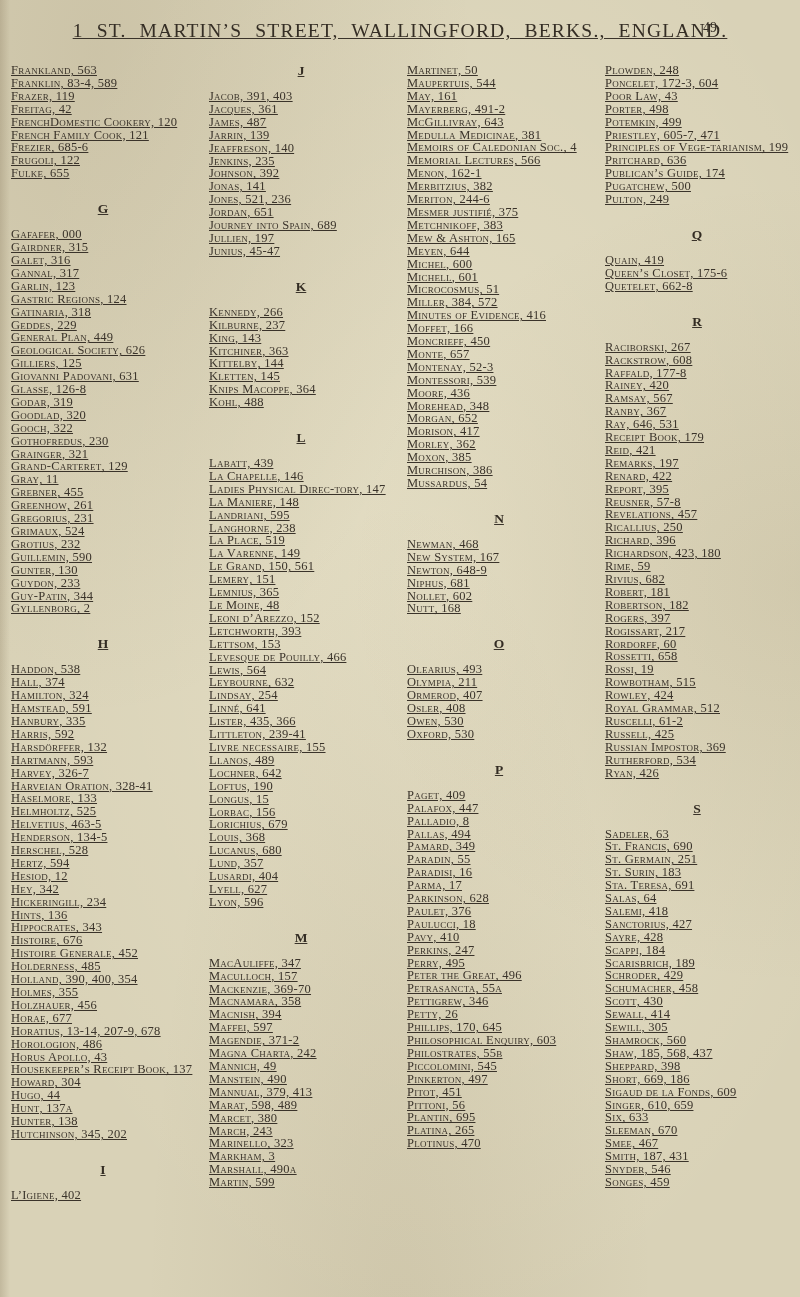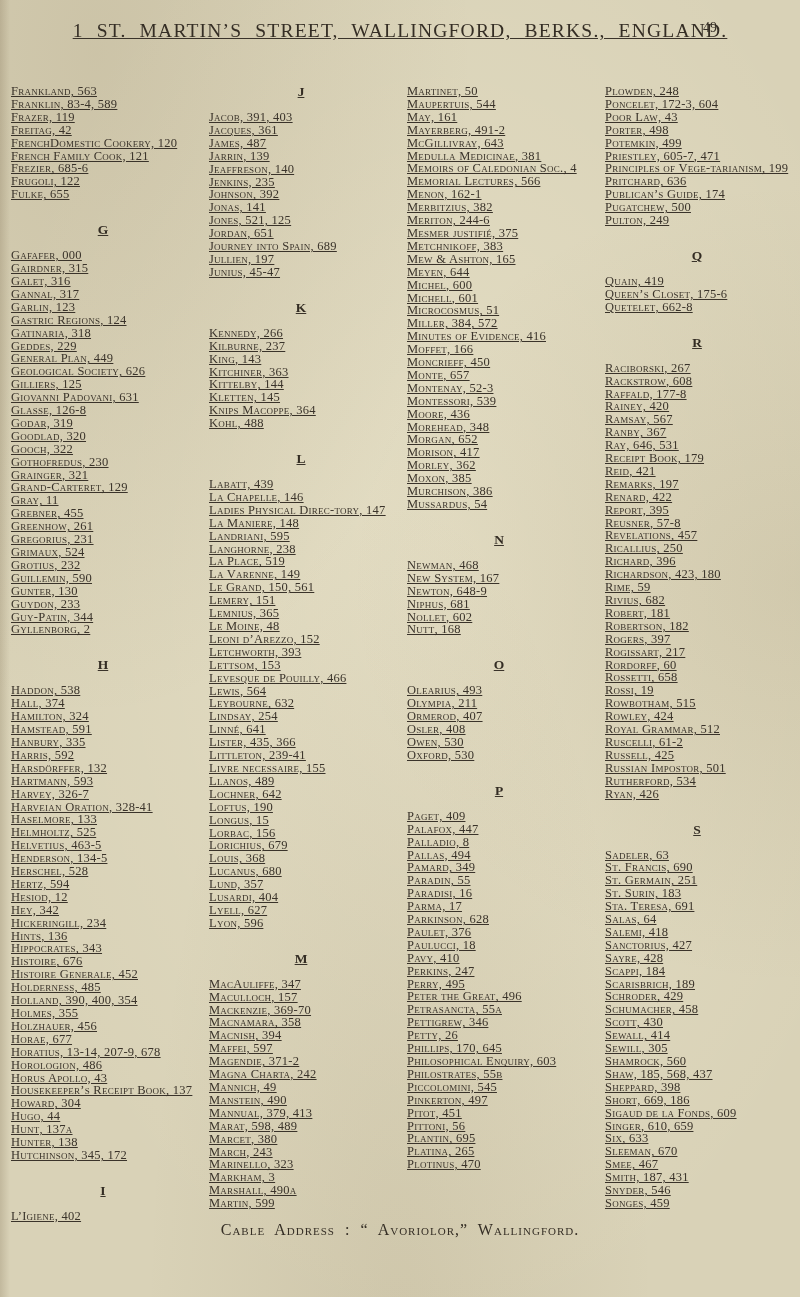--- a/index.html
+++ b/index.html
@@ -37,21 +37,21 @@
     position: absolute;
     top: 20px;
     left: 703px;
     font-size: 14px;
     color: #352e25;
   }
   .columns {
     display: flex;
     gap: 14px;
     padding: 0 11px;
-    margin-top: 31px;
+    margin-top: 10px;
   }
   .col {
     flex: 1 1 0;
     min-width: 0;
   }
   .entry {
     font-variant: small-caps;
     font-size: 12.5px;
     line-height: 12.9px;
     letter-spacing: 0.25px;
@@ -169,35 +169,35 @@
         <div class="entry">Holzhauer, 456</div>
         <div class="entry">Horae, 677</div>
         <div class="entry">Horatius, 13-14, 207-9, 678</div>
         <div class="entry">Horologion, 486</div>
         <div class="entry">Horus Apollo, 43</div>
         <div class="entry">Housekeeper’s Receipt Book, 137</div>
         <div class="entry">Howard, 304</div>
         <div class="entry">Hugo, 44</div>
         <div class="entry">Hunt, 137a</div>
         <div class="entry">Hunter, 138</div>
-        <div class="entry">Hutchinson, 345, 172</div>
+        <div class="entry">Hutchinson, 345, 202</div>
         <div class="section-letter">I</div>
         <div class="entry">L’Igiene, 402</div>
       </div>
       <div class="col">
         <div class="section-letter first">J</div>
         <div class="entry">Jacob, 391, 403</div>
         <div class="entry">Jacques, 361</div>
         <div class="entry">James, 487</div>
         <div class="entry">Jarrin, 139</div>
         <div class="entry">Jeaffreson, 140</div>
         <div class="entry">Jenkins, 235</div>
         <div class="entry">Johnson, 392</div>
         <div class="entry">Jonas, 141</div>
-        <div class="entry">Jones, 521, 125</div>
+        <div class="entry">Jones, 521, 236</div>
         <div class="entry">Jordan, 651</div>
         <div class="entry">Journey into Spain, 689</div>
         <div class="entry">Jullien, 197</div>
         <div class="entry">Junius, 45-47</div>
         <div class="section-letter">K</div>
         <div class="entry">Kennedy, 266</div>
         <div class="entry">Kilburne, 237</div>
         <div class="entry">King, 143</div>
         <div class="entry">Kitchiner, 363</div>
         <div class="entry">Kittelby, 144</div>
@@ -379,21 +379,21 @@
         <div class="entry">Rogers, 397</div>
         <div class="entry">Rogissart, 217</div>
         <div class="entry">Rordorff, 60</div>
         <div class="entry">Rossetti, 658</div>
         <div class="entry">Rossi, 19</div>
         <div class="entry">Rowbotham, 515</div>
         <div class="entry">Rowley, 424</div>
         <div class="entry">Royal Grammar, 512</div>
         <div class="entry">Ruscelli, 61-2</div>
         <div class="entry">Russell, 425</div>
-        <div class="entry">Russian Impostor, 501</div>
+        <div class="entry">Russian Impostor, 369</div>
         <div class="entry">Rutherford, 534</div>
         <div class="entry">Ryan, 426</div>
         <div class="section-letter">S</div>
         <div class="entry">Sadeler, 63</div>
         <div class="entry">St. Francis, 690</div>
         <div class="entry">St. Germain, 251</div>
         <div class="entry">St. Surin, 183</div>
         <div class="entry">Sta. Teresa, 691</div>
         <div class="entry">Salas, 64</div>
         <div class="entry">Salemi, 418</div>
@@ -414,16 +414,13 @@
         <div class="entry">Singer, 610, 659</div>
         <div class="entry">Six, 633</div>
         <div class="entry">Sleeman, 670</div>
         <div class="entry">Smee, 467</div>
         <div class="entry">Smith, 187, 431</div>
         <div class="entry">Snyder, 546</div>
         <div class="entry">Songes, 459</div>
       </div>
     </div>
 
-  <div class="footer-row">
-    <span class="cable">Cable Address : “ Avoriolor,” Wallingford.</span>
-  </div>
 </div>
 
 </body></html>

